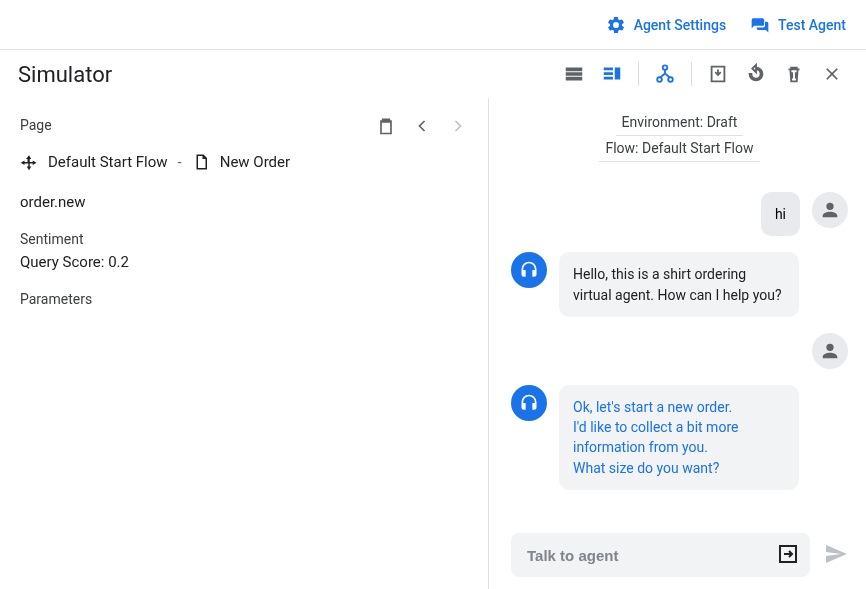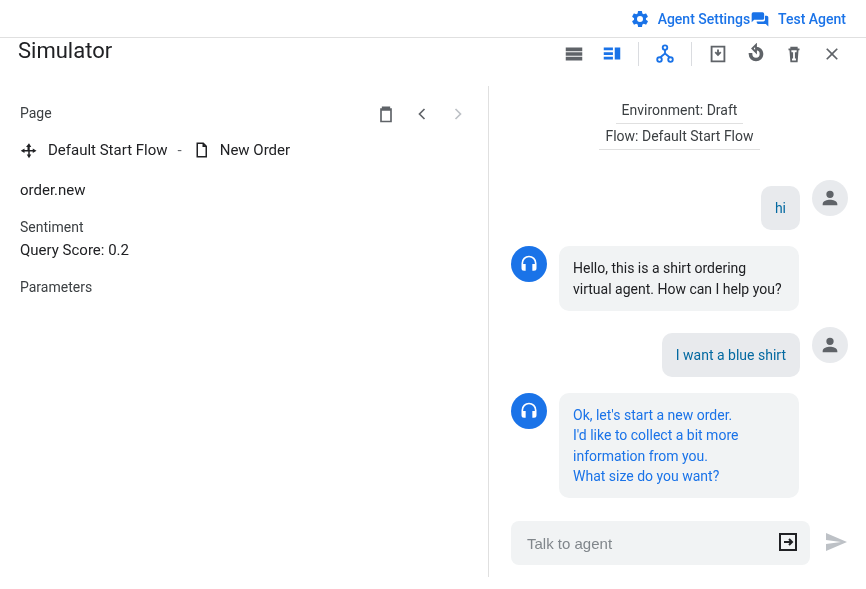--- a/index.html
+++ b/index.html
@@ -1,22 +1,22 @@
 <!DOCTYPE html>
 <html><head>
 <meta charset="utf-8">
 <style>
 * { box-sizing: border-box; margin: 0; padding: 0; }
 body { font-family: 'Google Sans', Roboto, Arial, sans-serif; font-size: 14px; color: #202124; background: #fff; width: 866px; height: 589px; overflow: hidden; }
 
-.topbar { height: 38px; display: flex; align-items: center; justify-content: flex-end; padding: 8px 20px; border-bottom: 1px solid #e0e0e0; }
+.topbar { height: 50px; display: flex; align-items: center; justify-content: flex-end; padding: 8px 20px; gap: 24px; border-bottom: 1px solid #e0e0e0; }
 .topbar-link { display: flex; align-items: center; gap: 8px; color: #1a73e8; font-weight: 500; font-size: 14px; cursor: pointer; }
 .topbar-link svg { fill: #1a73e8; }
 
-.secondbar { height: 48px; display: flex; align-items: flex-start; justify-content: space-between; padding: 0 18px; }
+.secondbar { height: 48px; display: flex; align-items: center; justify-content: space-between; padding: 0 18px; }
 .title { font-size: 22px; font-weight: 400; color: #202124; }
 .toolbar { display: flex; align-items: center; gap: 6px; }
 .tool-btn { width: 32px; height: 32px; display: flex; align-items: center; justify-content: center; cursor: pointer; border-radius: 4px; }
 .tool-btn svg { fill: #5f6368; }
 .tool-btn.active svg { fill: #1a73e8; }
 .tool-divider { width: 1px; height: 24px; background: #dadce0; margin: 0 4px; }
 
 .main { display: flex; height: calc(100% - 98px); }
 .left-panel { width: 489px; padding: 18px 20px; border-right: 1px solid #e0e0e0; }
 .right-panel { flex: 1; display: flex; flex-direction: column; padding: 14px 18px 12px 22px; }
@@ -47,27 +47,27 @@
 .chat-body { flex: 1; overflow-y: auto; display: flex; flex-direction: column; gap: 16px; padding-bottom: 10px; }
 .msg-row { display: flex; align-items: flex-start; gap: 12px; }
 .msg-row.user { justify-content: flex-end; }
 .msg-row.agent { justify-content: flex-start; }
 .avatar { width: 36px; height: 36px; border-radius: 50%; display: flex; align-items: center; justify-content: center; flex-shrink: 0; }
 .avatar.user-av { background: #e8eaed; }
 .avatar.user-av svg { fill: #5f6368; }
 .avatar.agent-av { background: #1a73e8; }
 .avatar.agent-av svg { fill: #fff; }
 .bubble { max-width: 240px; padding: 12px 14px; border-radius: 10px; font-size: 14px; line-height: 1.45; }
-.bubble.user-b { background: #e8eaed; color: #0369a1; margin-top: 6px; }
+.bubble.user-b { background: #e8eaed; color: #000000; }
 .bubble.agent-b { background: #f1f3f4; color: #202124; }
 .bubble.agent-b-blue { background: #f1f3f4; color: #1a73e8; }
 
 .input-row { display: flex; align-items: center; gap: 14px; margin-top: 10px; }
 .input-box { flex: 1; background: #f1f3f4; border-radius: 8px; display: flex; align-items: center; padding: 0 10px 0 16px; height: 44px; }
-.input-box input { flex: 1; border: none; background: transparent; font-size: 15px; color: #5f6368; outline: none; }
+.input-box input { flex: 1; border: none; background: transparent; font-size: 15px; color: #5f6368; outline: none; font-weight: bold; }
 .input-box input::placeholder { color: #80868b; }
 .input-box svg { fill: #202124; }
 .send-btn svg { fill: #bdc1c6; }
 </style>
 </head>
 <body>
 
 <div class="topbar">
   <div class="topbar-link">
     <svg width="20" height="20" viewBox="0 0 24 24">
@@ -195,21 +195,20 @@
       <div class="msg-row agent">
         <div class="avatar agent-av">
           <svg width="20" height="20" viewBox="0 0 24 24">
               <path d="M12 2a9 9 0 0 0-9 9v6a3 3 0 0 0 3 3h2v-8H5v-1a7 7 0 0 1 14 0v1h-3v8h2a3 3 0 0 0 3-3v-6a9 9 0 0 0-9-9z"></path>
             </svg>
         </div>
         <div class="bubble agent-b">Hello, this is a shirt ordering virtual agent. How can I help you?</div>
       </div>
 
       <div class="msg-row user">
-        <div class="bubble user-b">I want a blue shirt</div>
         <div class="avatar user-av">
           <svg width="22" height="22" viewBox="0 0 24 24">
               <path d="M12 12a4 4 0 1 0-4-4 4 4 0 0 0 4 4zm0 2c-3 0-8 1.5-8 4.5V20h16v-1.5c0-3-5-4.5-8-4.5z"></path>
             </svg>
         </div>
       </div>
 
       <div class="msg-row agent">
         <div class="avatar agent-av">
           <svg width="20" height="20" viewBox="0 0 24 24">

